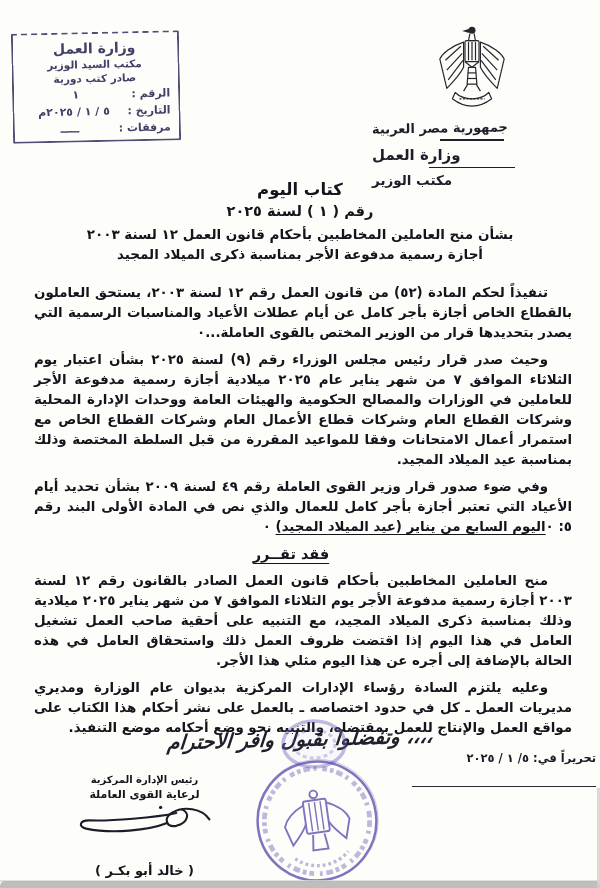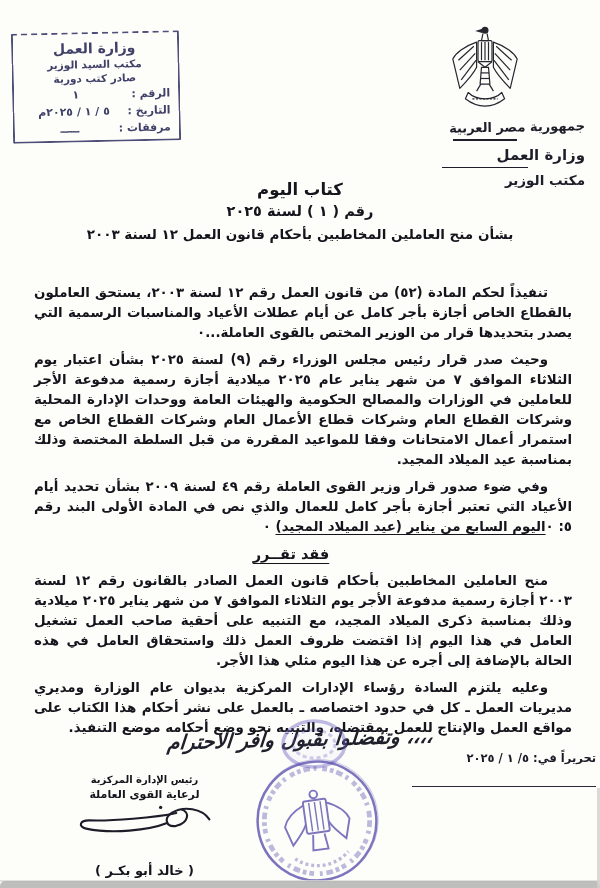--- a/index.html
+++ b/index.html
@@ -10,21 +10,21 @@
   .rbox{position:absolute;top:32px;left:12px;width:150px;padding:6px 8px 5px 6px;
         border:2px solid #40406e;border-top-style:dashed;border-radius:2px;
         color:#30305c;direction:rtl;transform:rotate(-1.2deg);opacity:.92;}
   .rbox .rt{font-size:14px;font-weight:bold;text-align:center;letter-spacing:.5px;}
   .rbox .rs{font-size:10.5px;font-weight:bold;text-align:center;margin-top:2px;}
   .rbox .row{display:flex;align-items:baseline;font-size:11px;font-weight:bold;margin-top:4px;}
   .rbox .row .lbl{white-space:nowrap;}
   .rbox .row .val{flex:1;text-align:center;}
 
   
-  .lh{position:absolute;top:22px;right:15px;width:200px;text-align:right;color:#1e1e2a;}
+  .lh{position:absolute;top:22px;right:28px;width:200px;text-align:left;color:#1e1e2a;}
   .lh .eagle{display:block;margin:0 auto;}
   .lh .rep{font-size:13px;font-weight:bold;margin-top:6px;transform:rotate(-1deg);}
   .lh .rule{width:64px;height:1.5px;background:#1e1e2a;margin:4px auto 0;}
   .lh .min{font-size:15px;font-weight:bold;margin-top:5px;letter-spacing:1px;}
   .lh .rule2{width:86px;height:1.5px;background:#1e1e2a;margin:3px auto 0;}
   .lh .off{font-size:13.5px;font-weight:bold;margin-top:4px;letter-spacing:.5px;}
 
   
   .titles{position:absolute;top:180px;left:0;right:0;text-align:center;direction:rtl;color:#14141c;}
   .t1{font-size:16.5px;font-weight:bold;}
@@ -114,20 +114,21 @@
     <div class="rule"></div>
     <div class="min">وزارة العمل</div>
     <div class="rule2"></div>
     <div class="off">مكتب الوزير</div>
   </div>
 
   <div class="titles">
     <div class="t1">كتاب اليوم</div>
     <div class="t2">رقم ( ١ ) لسنة ٢٠٢٥</div>
     <div class="t3">بشأن منح العاملين المخاطبين بأحكام قانون العمل ١٢ لسنة ٢٠٠٣</div>
+    <div class="t4">أجازة رسمية مدفوعة الأجر بمناسبة ذكرى الميلاد المجيد</div>
   </div>
 
   <div class="copy">
     <p>تنفيذاً لحكم المادة (٥٢) من قانون العمل رقم ١٢ لسنة ٢٠٠٣، يستحق العاملون بالقطاع الخاص أجازة بأجر كامل عن أيام عطلات الأعياد والمناسبات الرسمية التي يصدر بتحديدها قرار من الوزير المختص بالقوى العاملة...٠</p>
     <p>وحيث صدر قرار رئيس مجلس الوزراء رقم (٩) لسنة ٢٠٢٥ بشأن اعتبار يوم الثلاثاء الموافق ٧ من شهر يناير عام ٢٠٢٥ ميلادية أجازة رسمية مدفوعة الأجر للعاملين في الوزارات والمصالح الحكومية والهيئات العامة ووحدات الإدارة المحلية وشركات القطاع العام وشركات قطاع الأعمال العام وشركات القطاع الخاص مع استمرار أعمال الامتحانات وفقا للمواعيد المقررة من قبل السلطة المختصة وذلك بمناسبة عيد الميلاد المجيد.</p>
     <p><span>وفي ضوء صدور قرار وزير القوى العاملة رقم ٤٩ لسنة ٢٠٠٩ بشأن تحديد أيام الأعياد التي تعتبر أجازة بأجر كامل للعمال والذي نص في المادة الأولى البند رقم ٥: ٠</span><span class="u">اليوم السابع من يناير (عيد الميلاد المجيد)</span><span> ٠</span></p>
     <p class="dec">فقد تقــرر</p>
     <p>منح العاملين المخاطبين بأحكام قانون العمل الصادر بالقانون رقم ١٢ لسنة ٢٠٠٣ أجازة رسمية مدفوعة الأجر يوم الثلاثاء الموافق ٧ من شهر يناير ٢٠٢٥ ميلادية وذلك بمناسبة ذكرى الميلاد المجيد، مع التنبيه على أحقية صاحب العمل تشغيل العامل في هذا اليوم إذا اقتضت ظروف العمل ذلك واستحقاق العامل في هذه الحالة بالإضافة إلى أجره عن هذا اليوم مثلي هذا الأجر.</p>
     <p>وعليه يلتزم السادة رؤساء الإدارات المركزية بديوان عام الوزارة ومديري مديريات العمل ـ كل في حدود اختصاصه ـ بالعمل على نشر أحكام هذا الكتاب على مواقع العمل والإنتاج للعمل بمقتضاه، والتنبيه نحو وضع أحكامه موضع التنفيذ.</p>
   </div>

